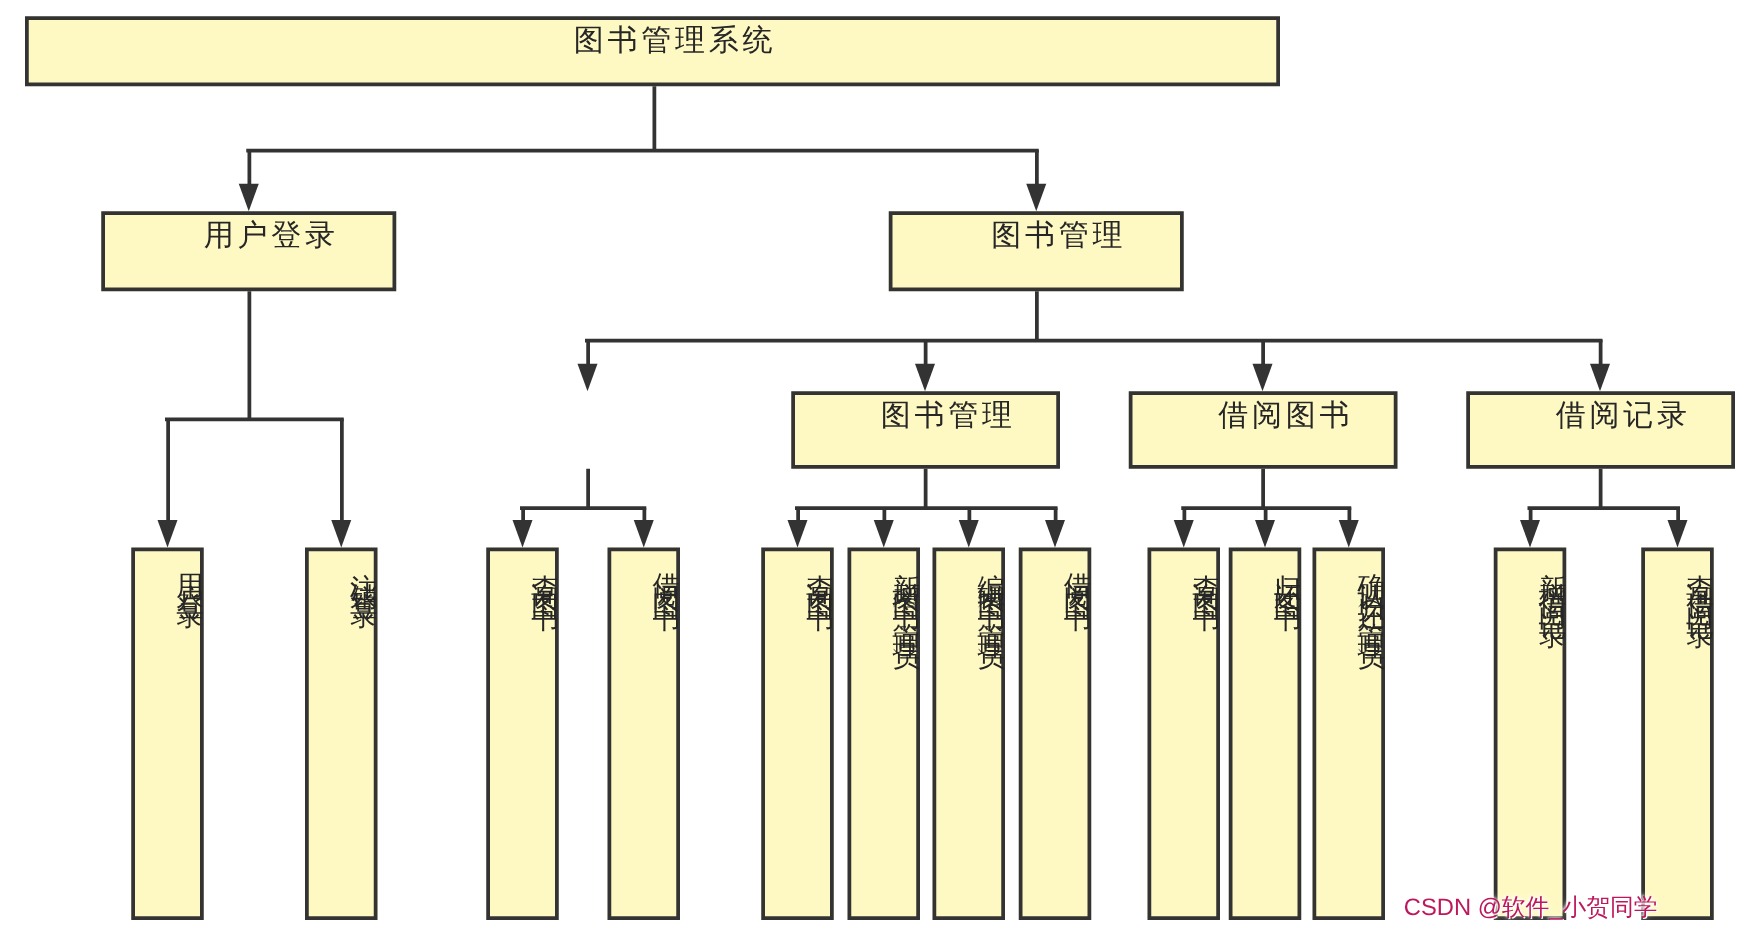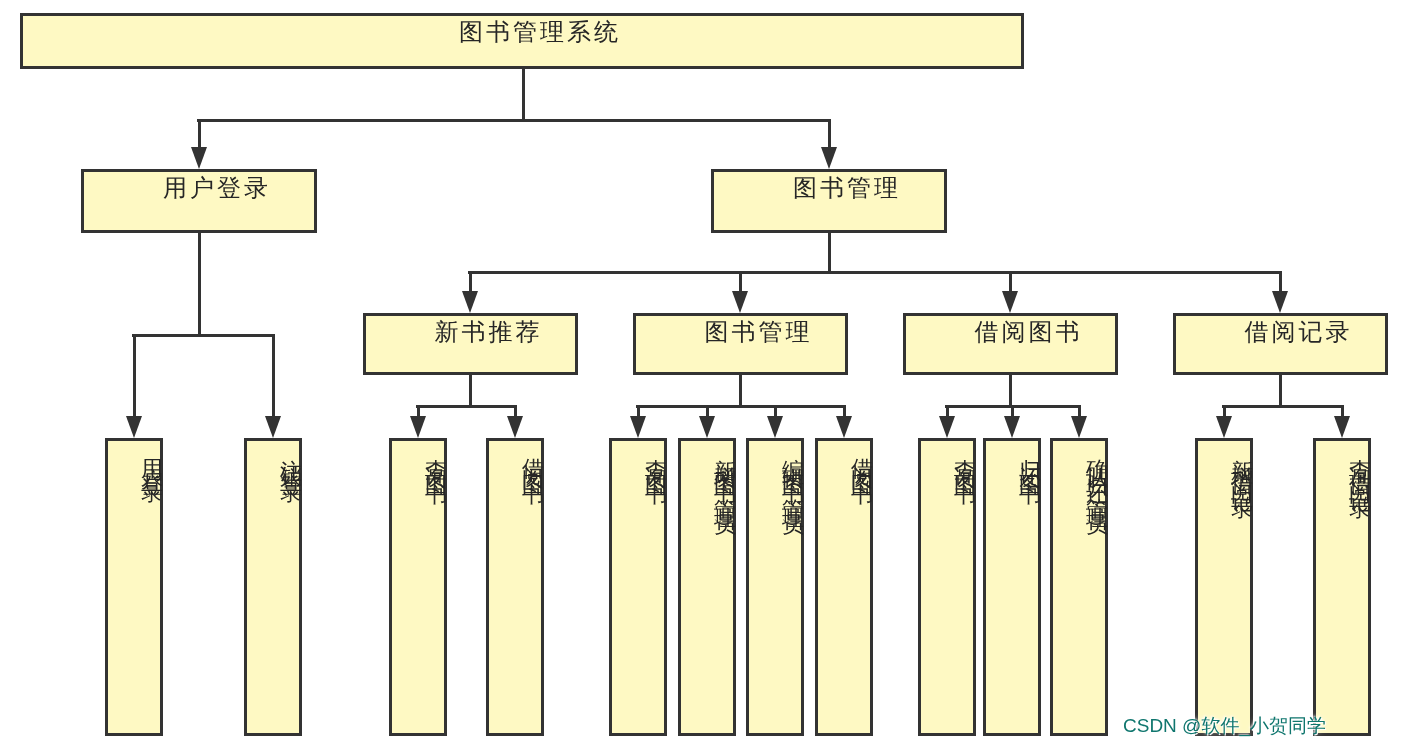--- a/index.html
+++ b/index.html
@@ -17,44 +17,41 @@
     font-size:22px;letter-spacing:8px;line-height:1;color:#262626;
   }
   .vline{position:absolute;width:3px;background:#333333;}
   .hline{position:absolute;height:3px;background:#333333;}
   .ahead{
     position:absolute;width:0;height:0;
     border-left:8px solid transparent;border-right:8px solid transparent;
     border-top:22px solid #333333;
   }
   #watermark{
-    position:absolute;left:1123px;top:713px;font-size:19px;color:#0f766e;
+    position:absolute;left:1123px;top:713px;font-size:19px;color:#be185d;
     white-space:nowrap;z-index:5;
     text-shadow:1px 1px 0 #ffffff,-1px -1px 2px #ffffff,0 0 6px #ffffff;
   }
 </style>
 </head>
 <body>
 
 <div id="canvas">
 
   <div class="node h-node" style="left:20px;top:13px;width:1004px;height:56px;">
     <span>图书管理系统</span>
   </div>
 
   <div class="node h-node" style="left:81px;top:169px;width:236px;height:64px;">
     <span>用户登录</span>
   </div>
   <div class="node h-node" style="left:711px;top:169px;width:236px;height:64px;">
     <span>图书管理</span>
   </div>
 
-  <div class="node h-node" style="left:363px;top:313px;width:215px;height:62px;">
-    <span>新书推荐</span>
-  </div>
   <div class="node h-node" style="left:633px;top:313px;width:215px;height:62px;">
     <span>图书管理</span>
   </div>
   <div class="node h-node" style="left:903px;top:313px;width:215px;height:62px;">
     <span>借阅图书</span>
   </div>
   <div class="node h-node" style="left:1173px;top:313px;width:215px;height:62px;">
     <span>借阅记录</span>
   </div>
 

